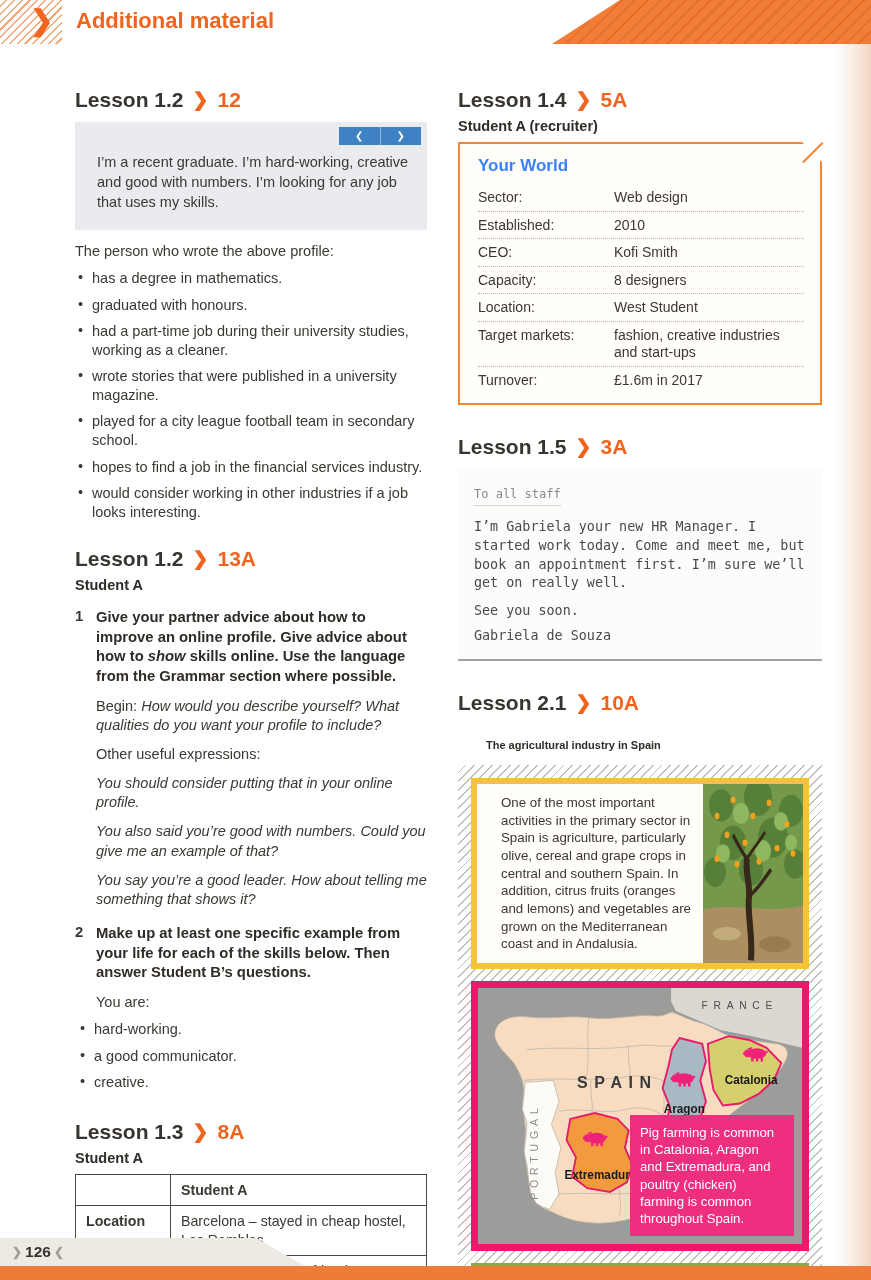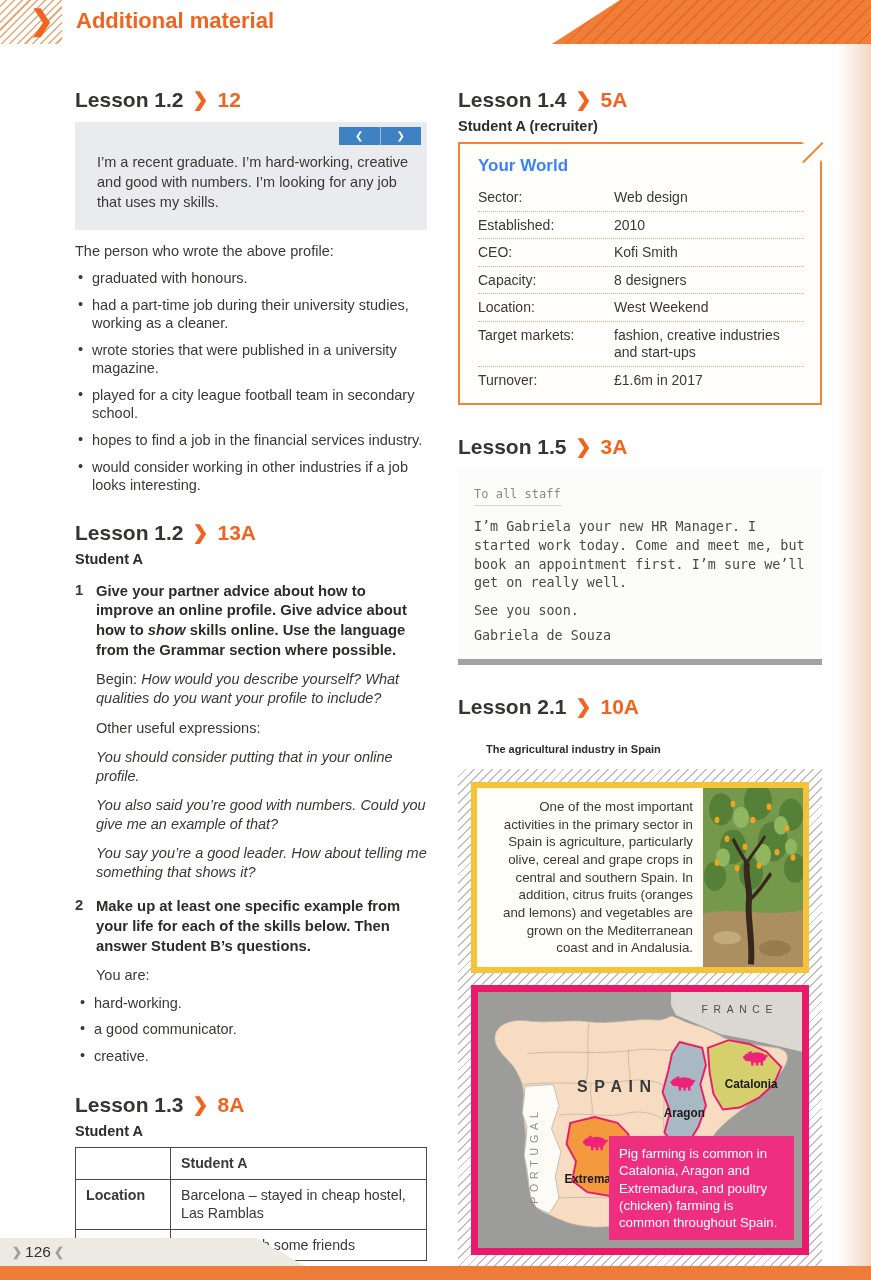--- a/index.html
+++ b/index.html
@@ -79,54 +79,54 @@
   .world-card { position:relative; margin-top:8px; border:2px solid #ef8633; background:#fffefb; padding:12px 16px 10px 18px; }
   .world-fold-a { position:absolute; top:-2px; right:-2px; width:0; height:0; border-left:20px solid transparent; border-top:20px solid #ffffff; }
   .world-fold-b { position:absolute; top:-2px; right:-2px; width:28px; height:2px; background:#ef8633; transform:rotate(-45deg); transform-origin:100% 0; }
   .world-title { color:#3b82f6; font-weight:bold; font-size:17px; margin-bottom:8px; }
   .world-row { display:flex; padding:5px 0 4px 0; border-bottom:1px dotted #b8b4a4; font-size:14px; line-height:1.25;gap:24px; }
   .world-row:last-child { border-bottom:none; }
   .world-row .wl { width:112px; flex:none; }
   .world-row .wv { flex:1; }
 
   
-  .memo { margin-top:10px; background:#fcfcfb; border-bottom:6px solid #a3a3a3; padding:14px 16px 16px 16px;
+  .memo { margin-top:10px; background:#fcfcfb; border-bottom:2px solid #a3a3a3; padding:14px 16px 16px 16px;
           font-family:"DejaVu Sans Mono","Liberation Mono",monospace; color:#4a4a4a; }
   .memo-to { font-size:12px; color:#8a8a88; padding-bottom:4px; border-bottom:1px solid #d7d5d1; display:inline-block; margin-bottom:12px; }
   .memo-body { font-size:13.4px; line-height:1.4; }
   .memo-line { margin-top:10px; font-size:13.4px; }
 
   
   .agri-head { font-size:11px; font-weight:bold; color:#2f2b27; margin:24px 0 0 28px; }
   .hatch {
     margin-top:14px; padding:13px 13px 13px 13px;
     background:repeating-linear-gradient(135deg,#ffffff 0 5px,#c2beb8 5px 6.3px);
   }
   .intro-box { display:flex; border:6px solid #f4c339; background:#fffef9; }
-  .intro-text { padding:10px 10px 10px 24px; font-size:13.3px; line-height:1.33; flex:1;text-align:right; }
+  .intro-text { padding:10px 10px 10px 24px; font-size:13.3px; line-height:1.33; flex:1; }
   .intro-photo { width:100px; flex:none; }
   .intro-photo svg { display:block; width:100%; height:100%; }
 
   .map-frame { position:relative; margin-top:12px; border:7px solid #e9196c; height:270px; background:#9c9c9a; overflow:hidden; }
   .map-frame svg { display:block; width:100%; height:100%; }
   .map-caption {
-    position:absolute; right:8px; bottom:8px; width:185px;
+    position:absolute; right:8px; bottom:8px; width:164px;
     background:#ee2f80; color:#ffffff; font-size:13.2px; line-height:1.3; padding:9px 10px;
   }
 
   .fact-green { margin-top:12px; background:#93a844; color:#f6f6ee; font-size:13.8px; line-height:1.35; padding:9px 12px; }
 
   
   .foot-tab {
     position:absolute; bottom:14px; left:0; width:305px; height:28px;
     background:#edeae4; clip-path:polygon(0 0, 84% 0, 100% 100%, 0 100%);
     display:flex; align-items:center; padding-left:12px; gap:3px;
   }
   .foot-tab .fchev { color:#a19c96; font-size:12px; font-weight:bold; }
-  .foot-tab .fnum { font-size:15.5px; font-weight:normal; color:#36322e; }
+  .foot-tab .fnum { font-size:15.5px; font-weight:bold; color:#36322e; }
   .foot-bar { position:absolute; bottom:0; left:0; width:871px; height:14px; background:#ee7b38; }
 </style>
 </head>
 <body>
 
 <div class="band">
   <div class="band-white"></div>
   <div class="band-hatch"></div>
   <span class="band-chev">❯</span>
   <span class="band-title">Additional material</span>
@@ -146,20 +146,21 @@
   <div class="profile-box">
     <div class="profile-nav">
       <span class="nav-btn">❮</span>
       <span class="nav-btn">❯</span>
     </div>
     <div>I’m a recent graduate. I’m hard-working, creative and good with numbers. I’m looking for any job that uses my skills.</div>
   </div>
 
   <div class="para">The person who wrote the above profile:</div>
   <ul class="dots">
+    <li>has a degree in mathematics.</li>
     <li>graduated with honours.</li>
     <li>had a part-time job during their university studies, working as a cleaner.</li>
     <li>wrote stories that were published in a university magazine.</li>
     <li>played for a city league football team in secondary school.</li>
     <li>hopes to find a job in the financial services industry.</li>
     <li>would consider working in other industries if a job looks interesting.</li>
   </ul>
 
   <div class="lesson-head" style="margin-top:26px;">
     <span>Lesson 1.2</span>
@@ -239,21 +240,21 @@
     <div class="world-row">
       <span class="wl">CEO:</span>
       <span class="wv">Kofi Smith</span>
     </div>
     <div class="world-row">
       <span class="wl">Capacity:</span>
       <span class="wv">8 designers</span>
     </div>
     <div class="world-row">
       <span class="wl">Location:</span>
-      <span class="wv">West Weekend</span>
+      <span class="wv">West Student</span>
     </div>
     <div class="world-row">
       <span class="wl">Target markets:</span>
       <span class="wv">fashion, creative industries and start-ups</span>
     </div>
     <div class="world-row">
       <span class="wl">Turnover:</span>
       <span class="wv">£1.6m in 2017</span>
     </div>
   </div>

